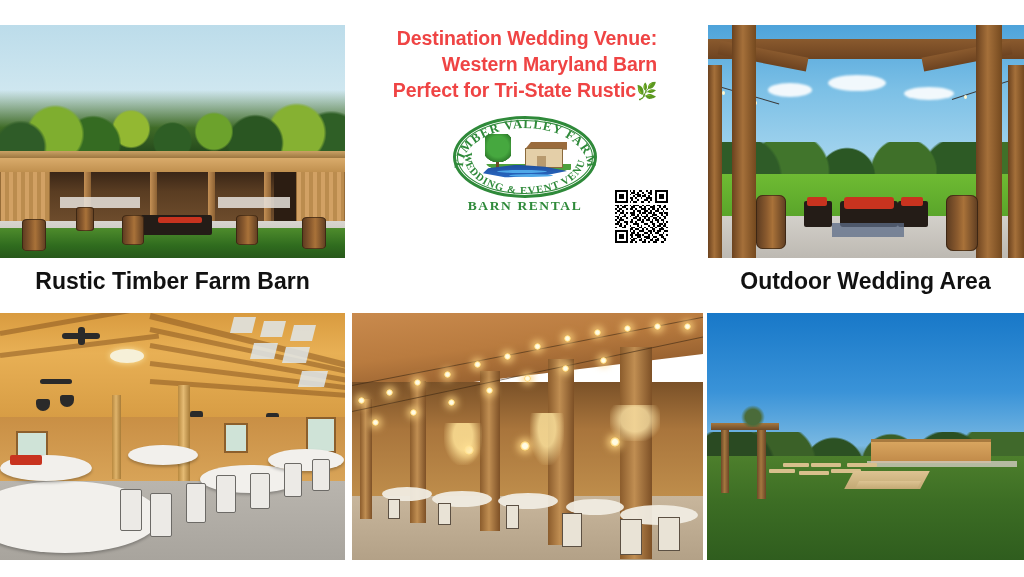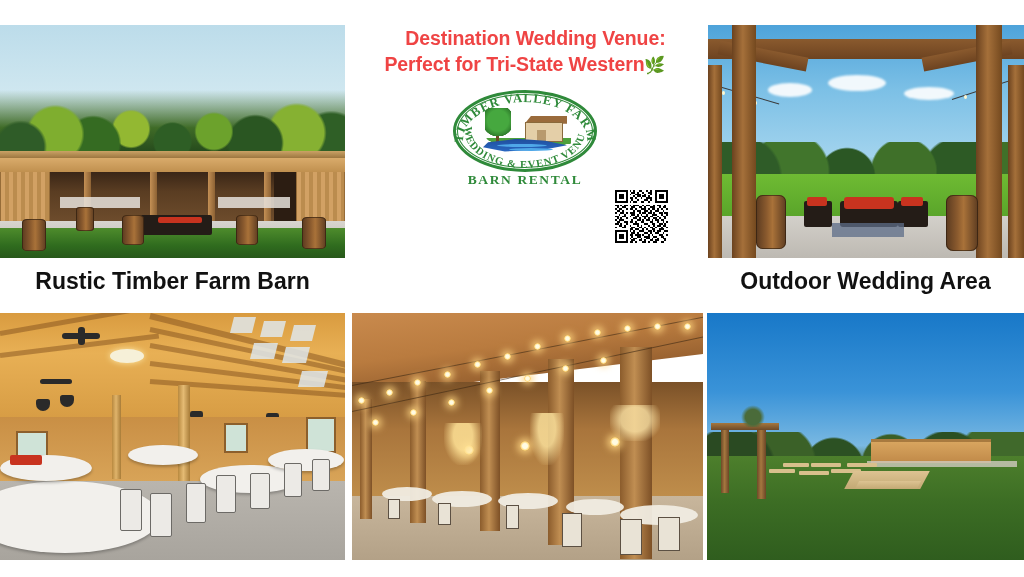--- a/index.html
+++ b/index.html
@@ -252,22 +252,23 @@
       <div class="sofa-red" style="left:193px;top:172px;width:22px;height:9px;"></div>
       <div style="position:absolute;left:124px;top:198px;width:72px;height:14px;background:#5c6c88;opacity:.75;"></div>
       <div class="barrel" style="left:48px;top:170px;width:30px;height:54px;"></div>
       <div class="barrel" style="left:238px;top:170px;width:32px;height:56px;"></div>
     </div>
   </div>
 
   <div class="center-col">
     <div class="headline">
       <div>Destination Wedding Venue:</div>
+      <div>Western Maryland Barn</div>
       <div>
-        <span>Perfect for Tri-State Western</span><span class="leaf">🌿</span>
+        <span>Perfect for Tri-State Rustic</span><span class="leaf">🌿</span>
       </div>
     </div>
 
     <div class="logo-wrap">
       <div class="logo-oval"></div>
       <div class="logo-oval inner"></div>
 
       <svg class="logo-arc-top" viewBox="0 0 160 88">
         <defs>
             <path id="arcTop" d="M 18 52 A 62 38 0 0 1 142 52"></path>

